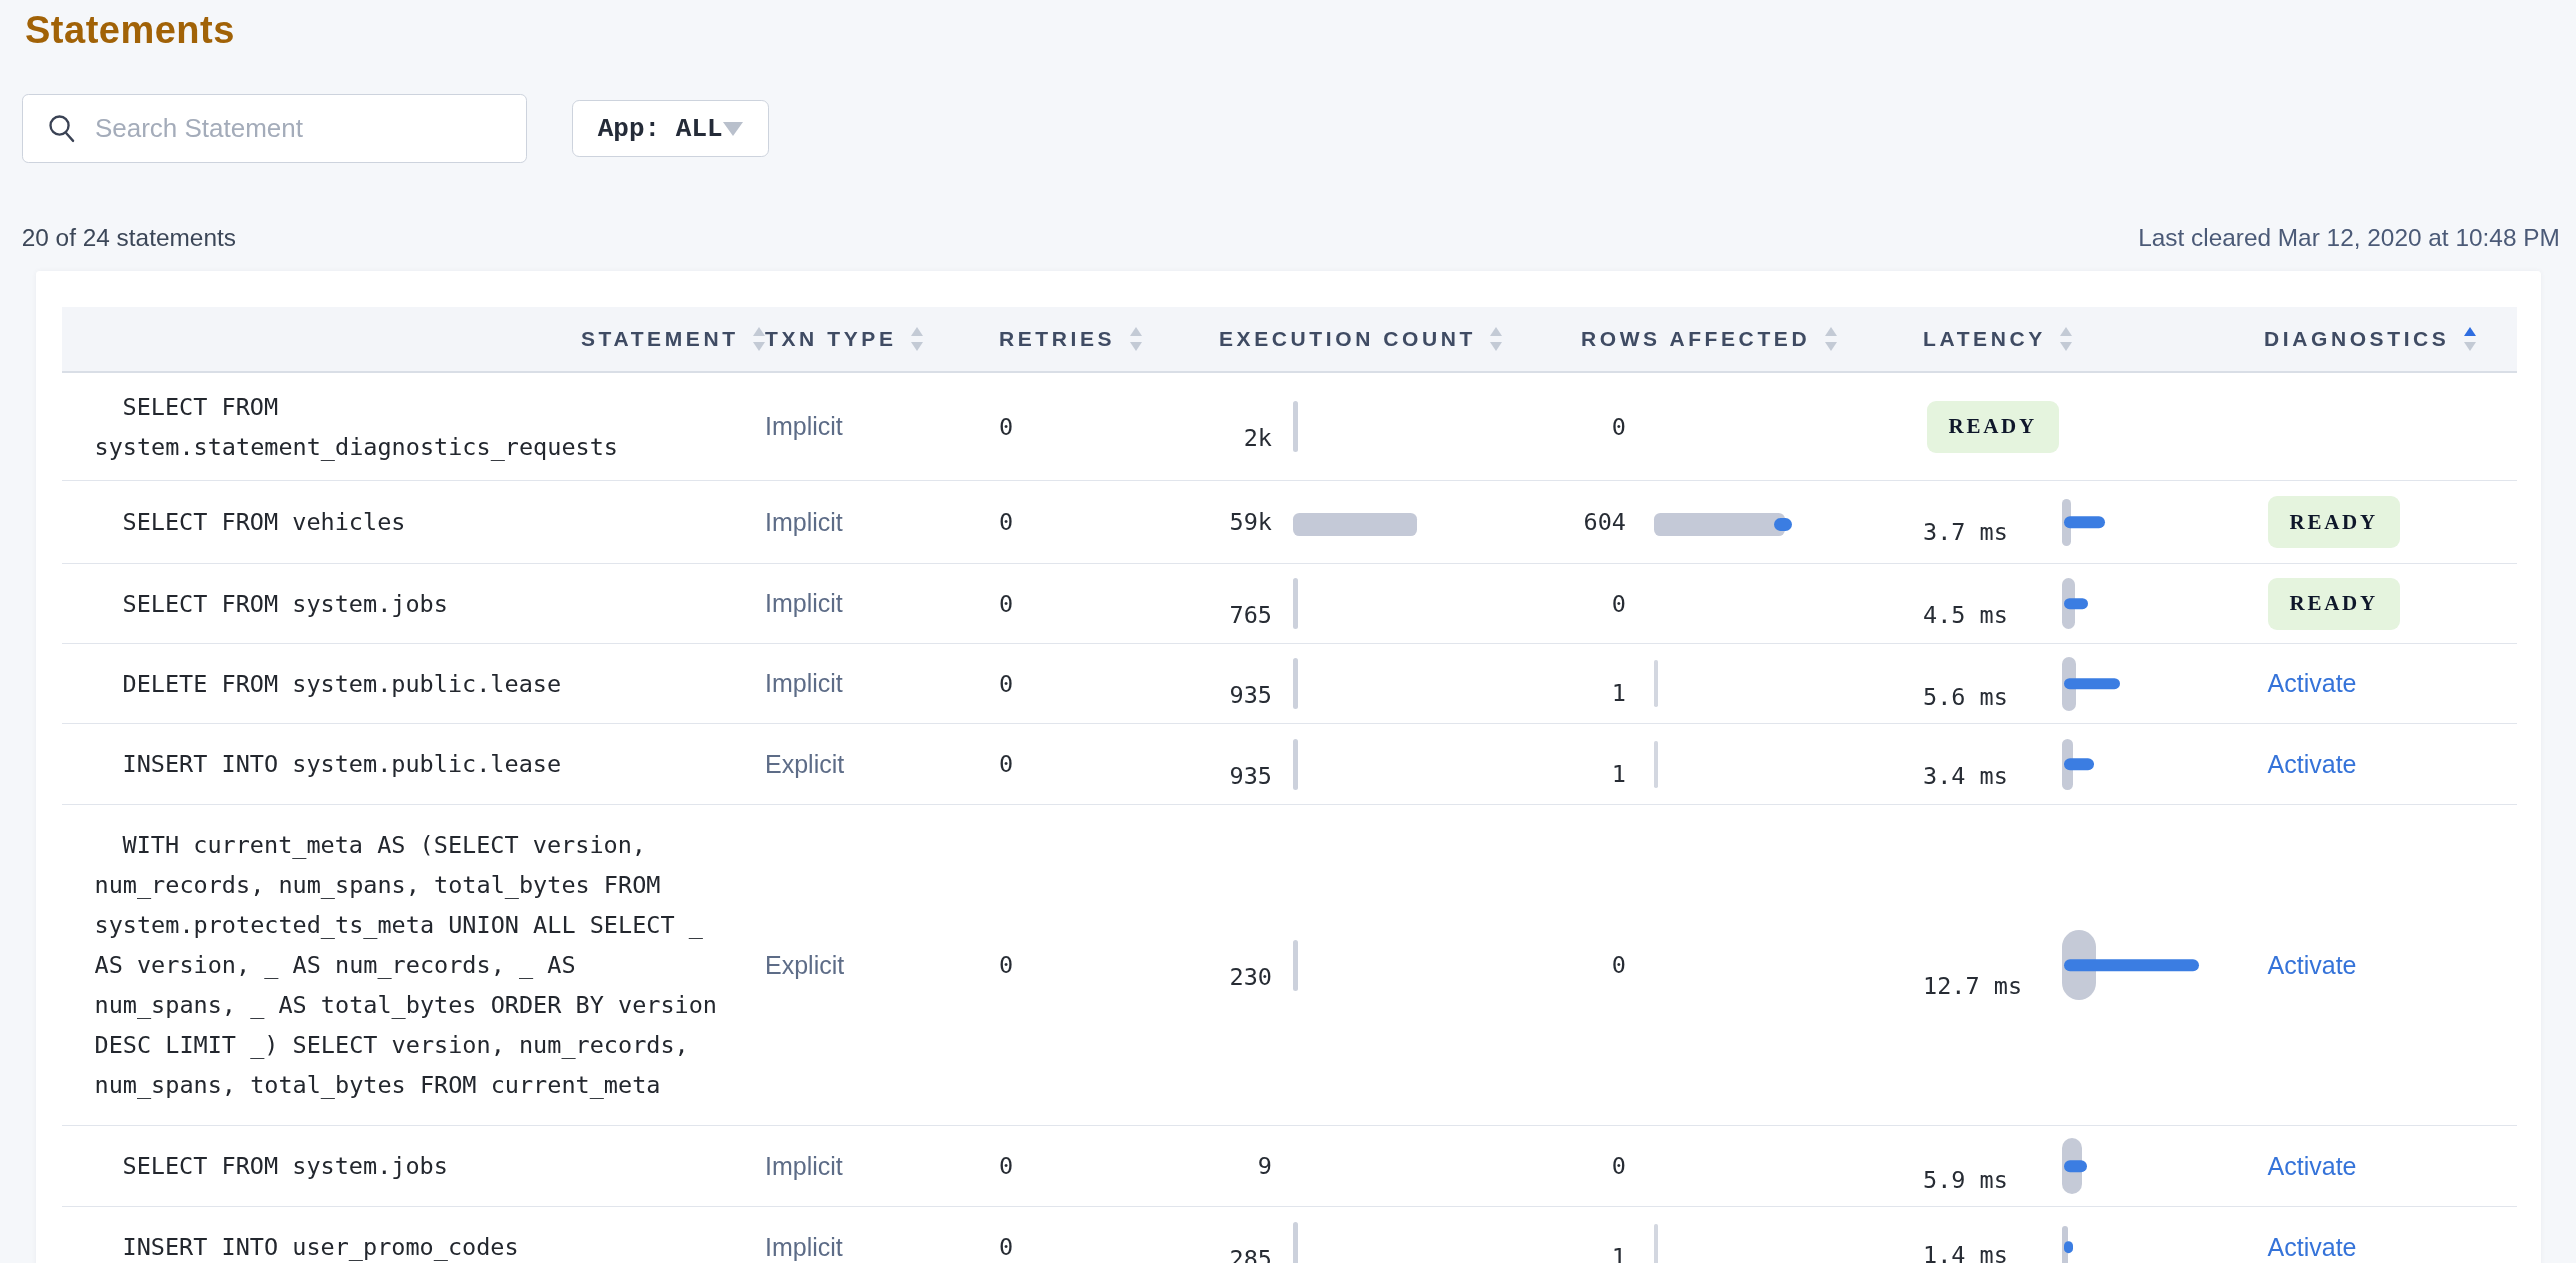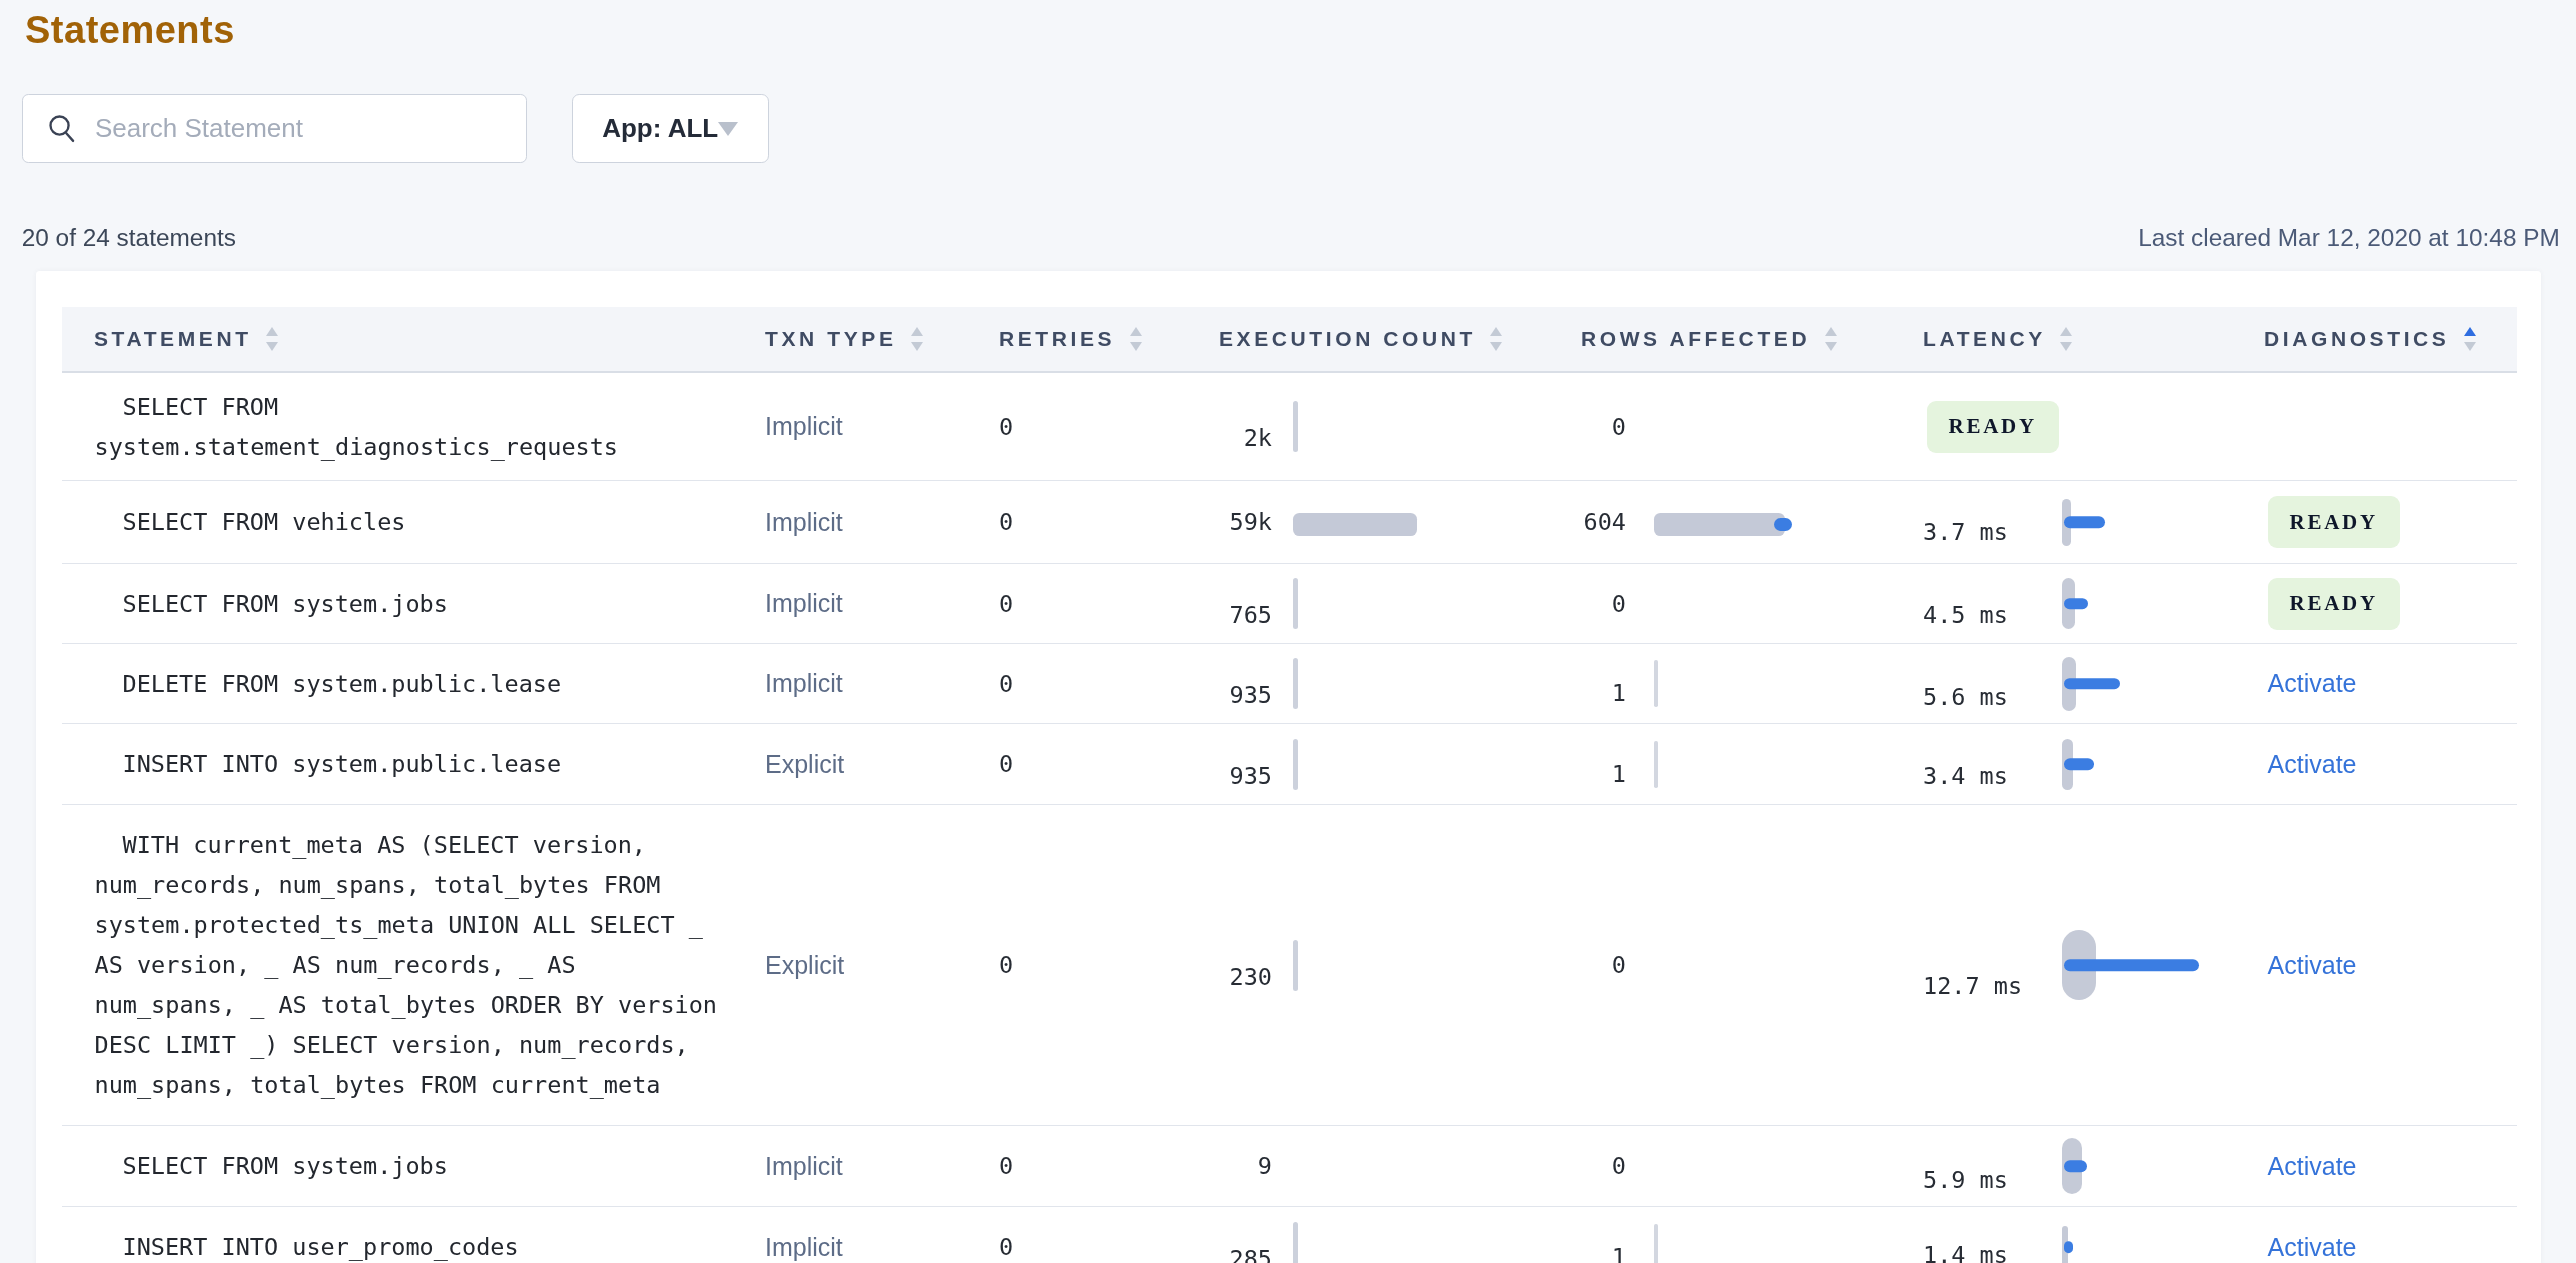--- a/index.html
+++ b/index.html
@@ -44,26 +44,26 @@
     font-size: 26px;
     color: #242b38;
     height: 100%;
   }
   .search-input::placeholder { color: #a4acba; }
   .app-filter {
     display: flex;
     align-items: center;
     justify-content: center;
     width: 197px;
-    height: 69px;
+    height: 57px;
     background: #ffffff;
     border: 1.8px solid #cdd3dd;
     border-radius: 7.2px;
     cursor: pointer;
-    font-family: Liberation Sans, sans-serif;
+    font-family: Liberation Mono, monospace;
   }
   .app-filter-label {
     font-size: 26px;
     font-weight: 700;
     color: #242b38;
   }
   .caret-down {
     width: 0; height: 0;
     border-left: 10.8px solid transparent;
     border-right: 10.8px solid transparent;
@@ -101,21 +101,21 @@
   .th {
     display: flex;
     align-items: center;
     cursor: pointer;
     font-size: 21px;
     font-weight: 700;
     letter-spacing: 3.6px;
     color: #3f4b63;
     white-space: nowrap;
   }
-  .th.first { padding-left: 32px; }
+  .th.first { padding-left: 32px; justify-content: flex-end; }
   .sort {
     display: inline-flex;
     flex-direction: column;
     gap: 5.4px;
     margin-left: 14.4px;
   }
   .tri-up {
     width: 0; height: 0;
     border-left: 6.3px solid transparent;
     border-right: 6.3px solid transparent;

